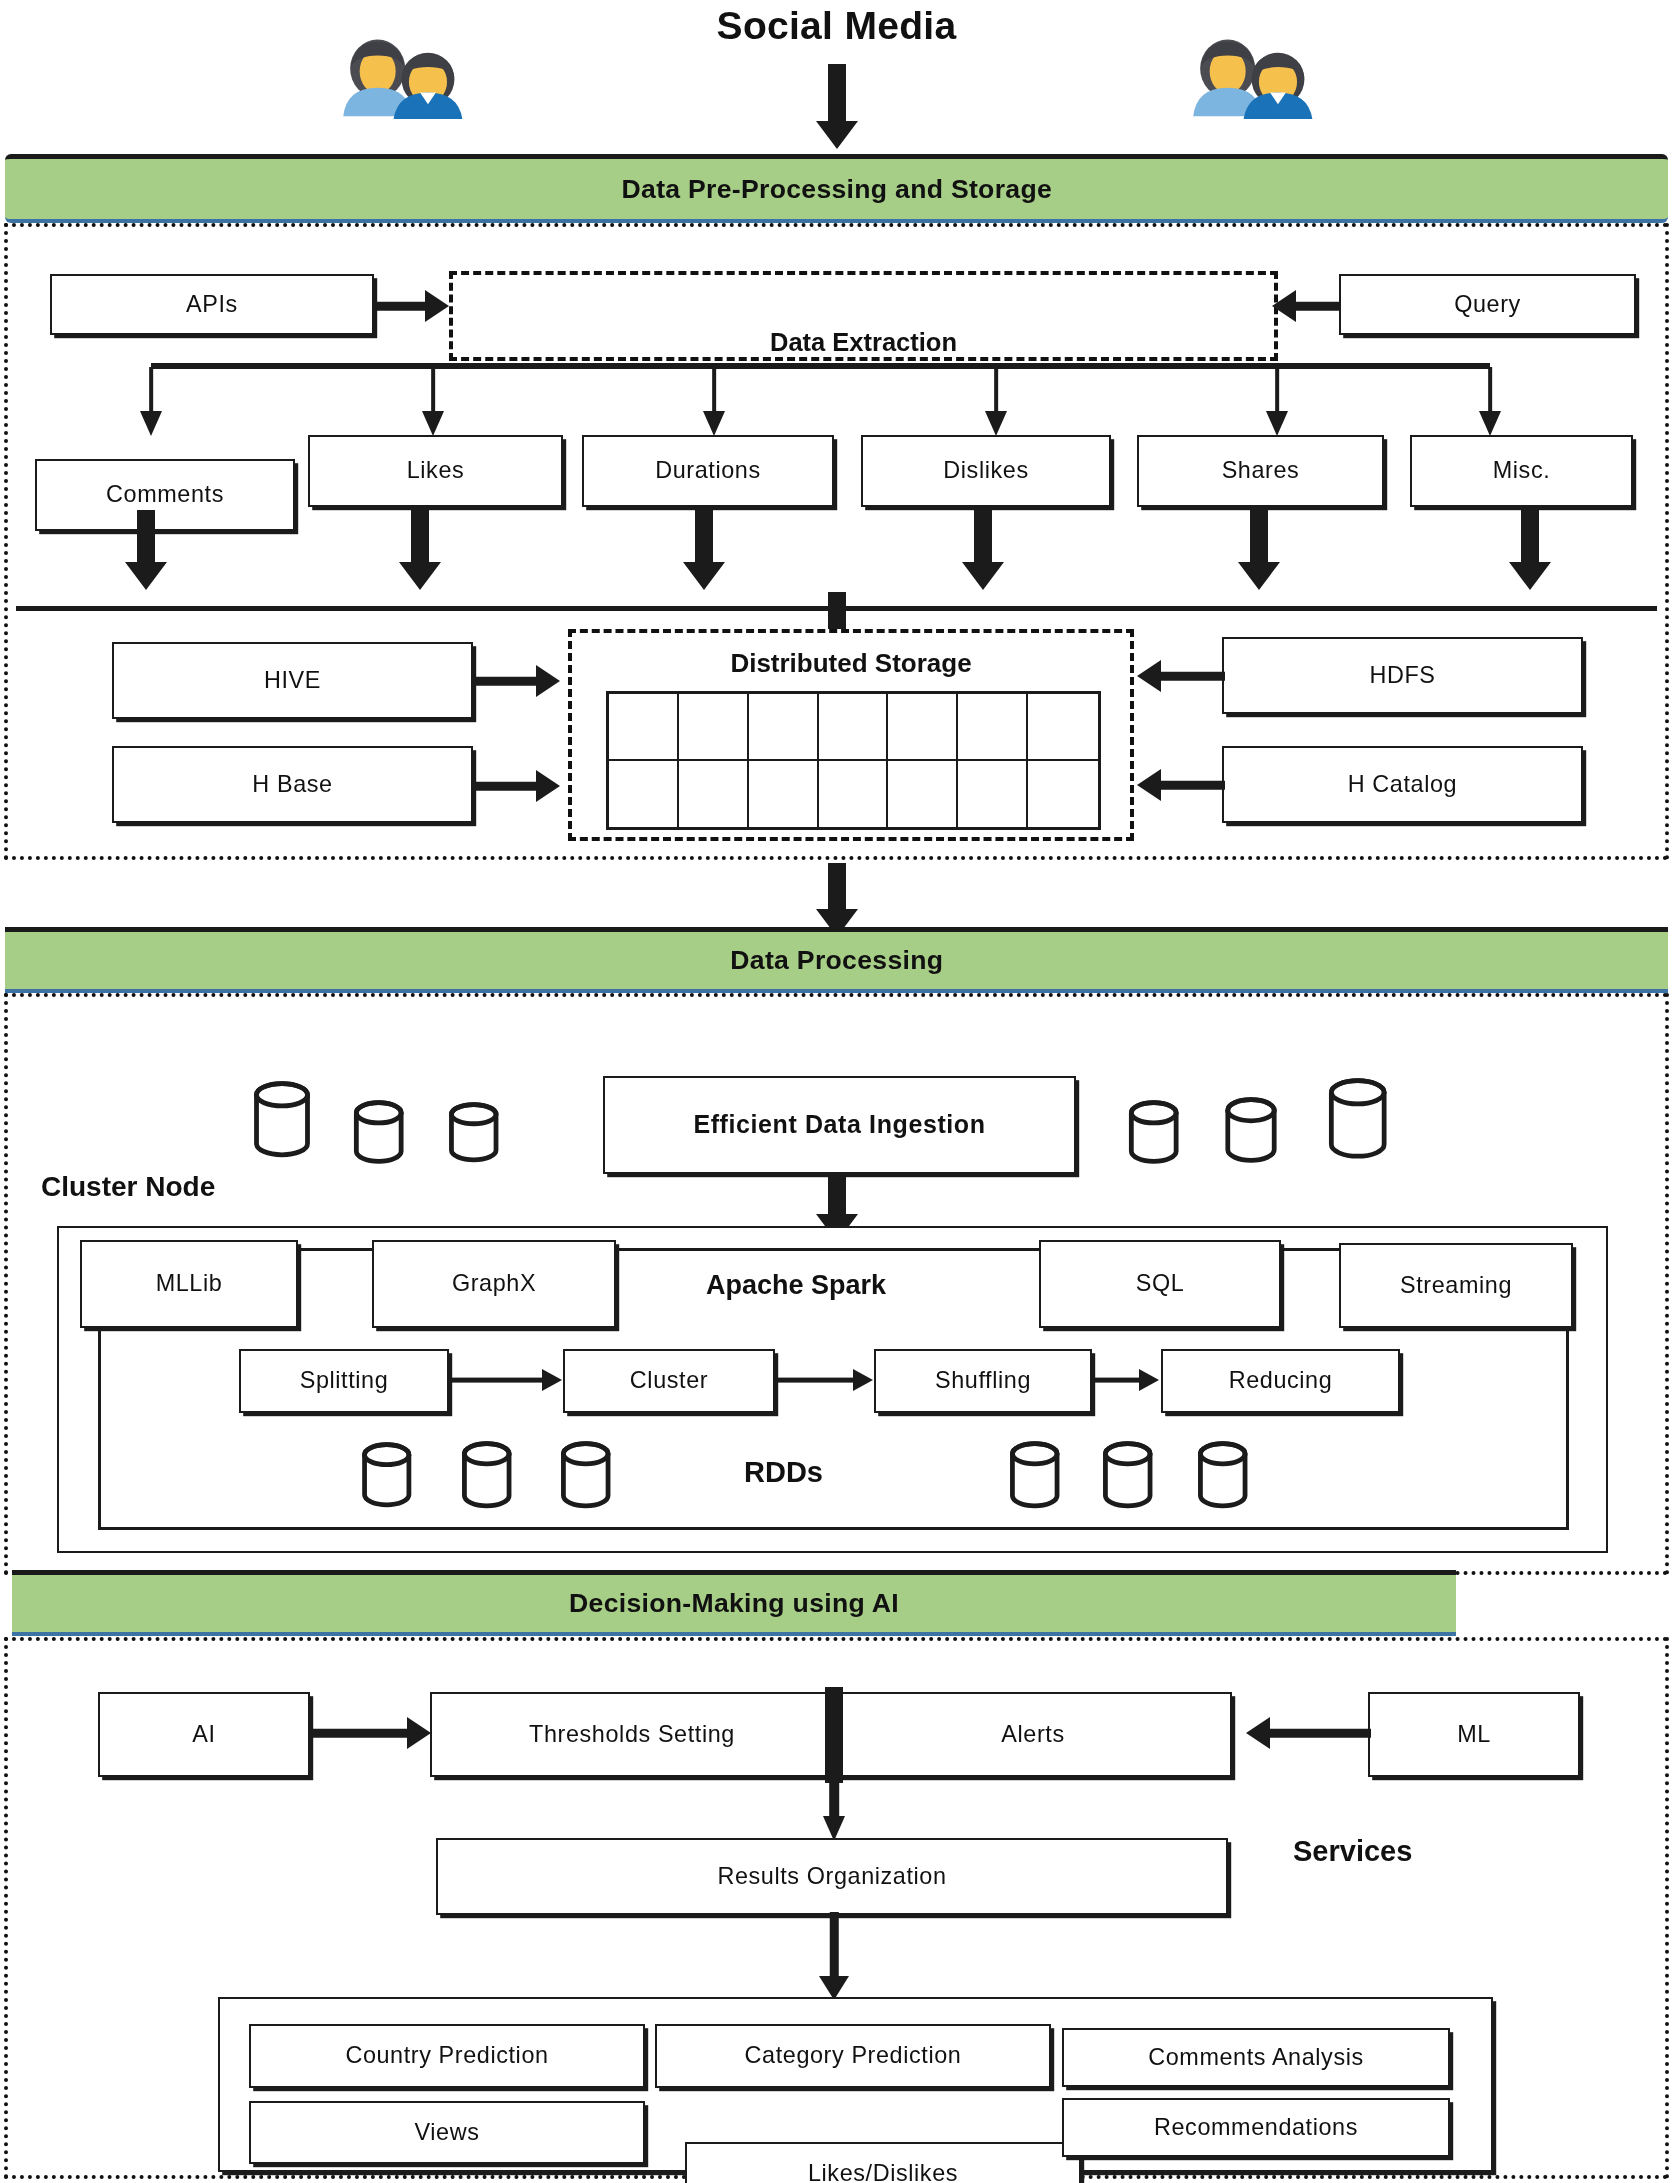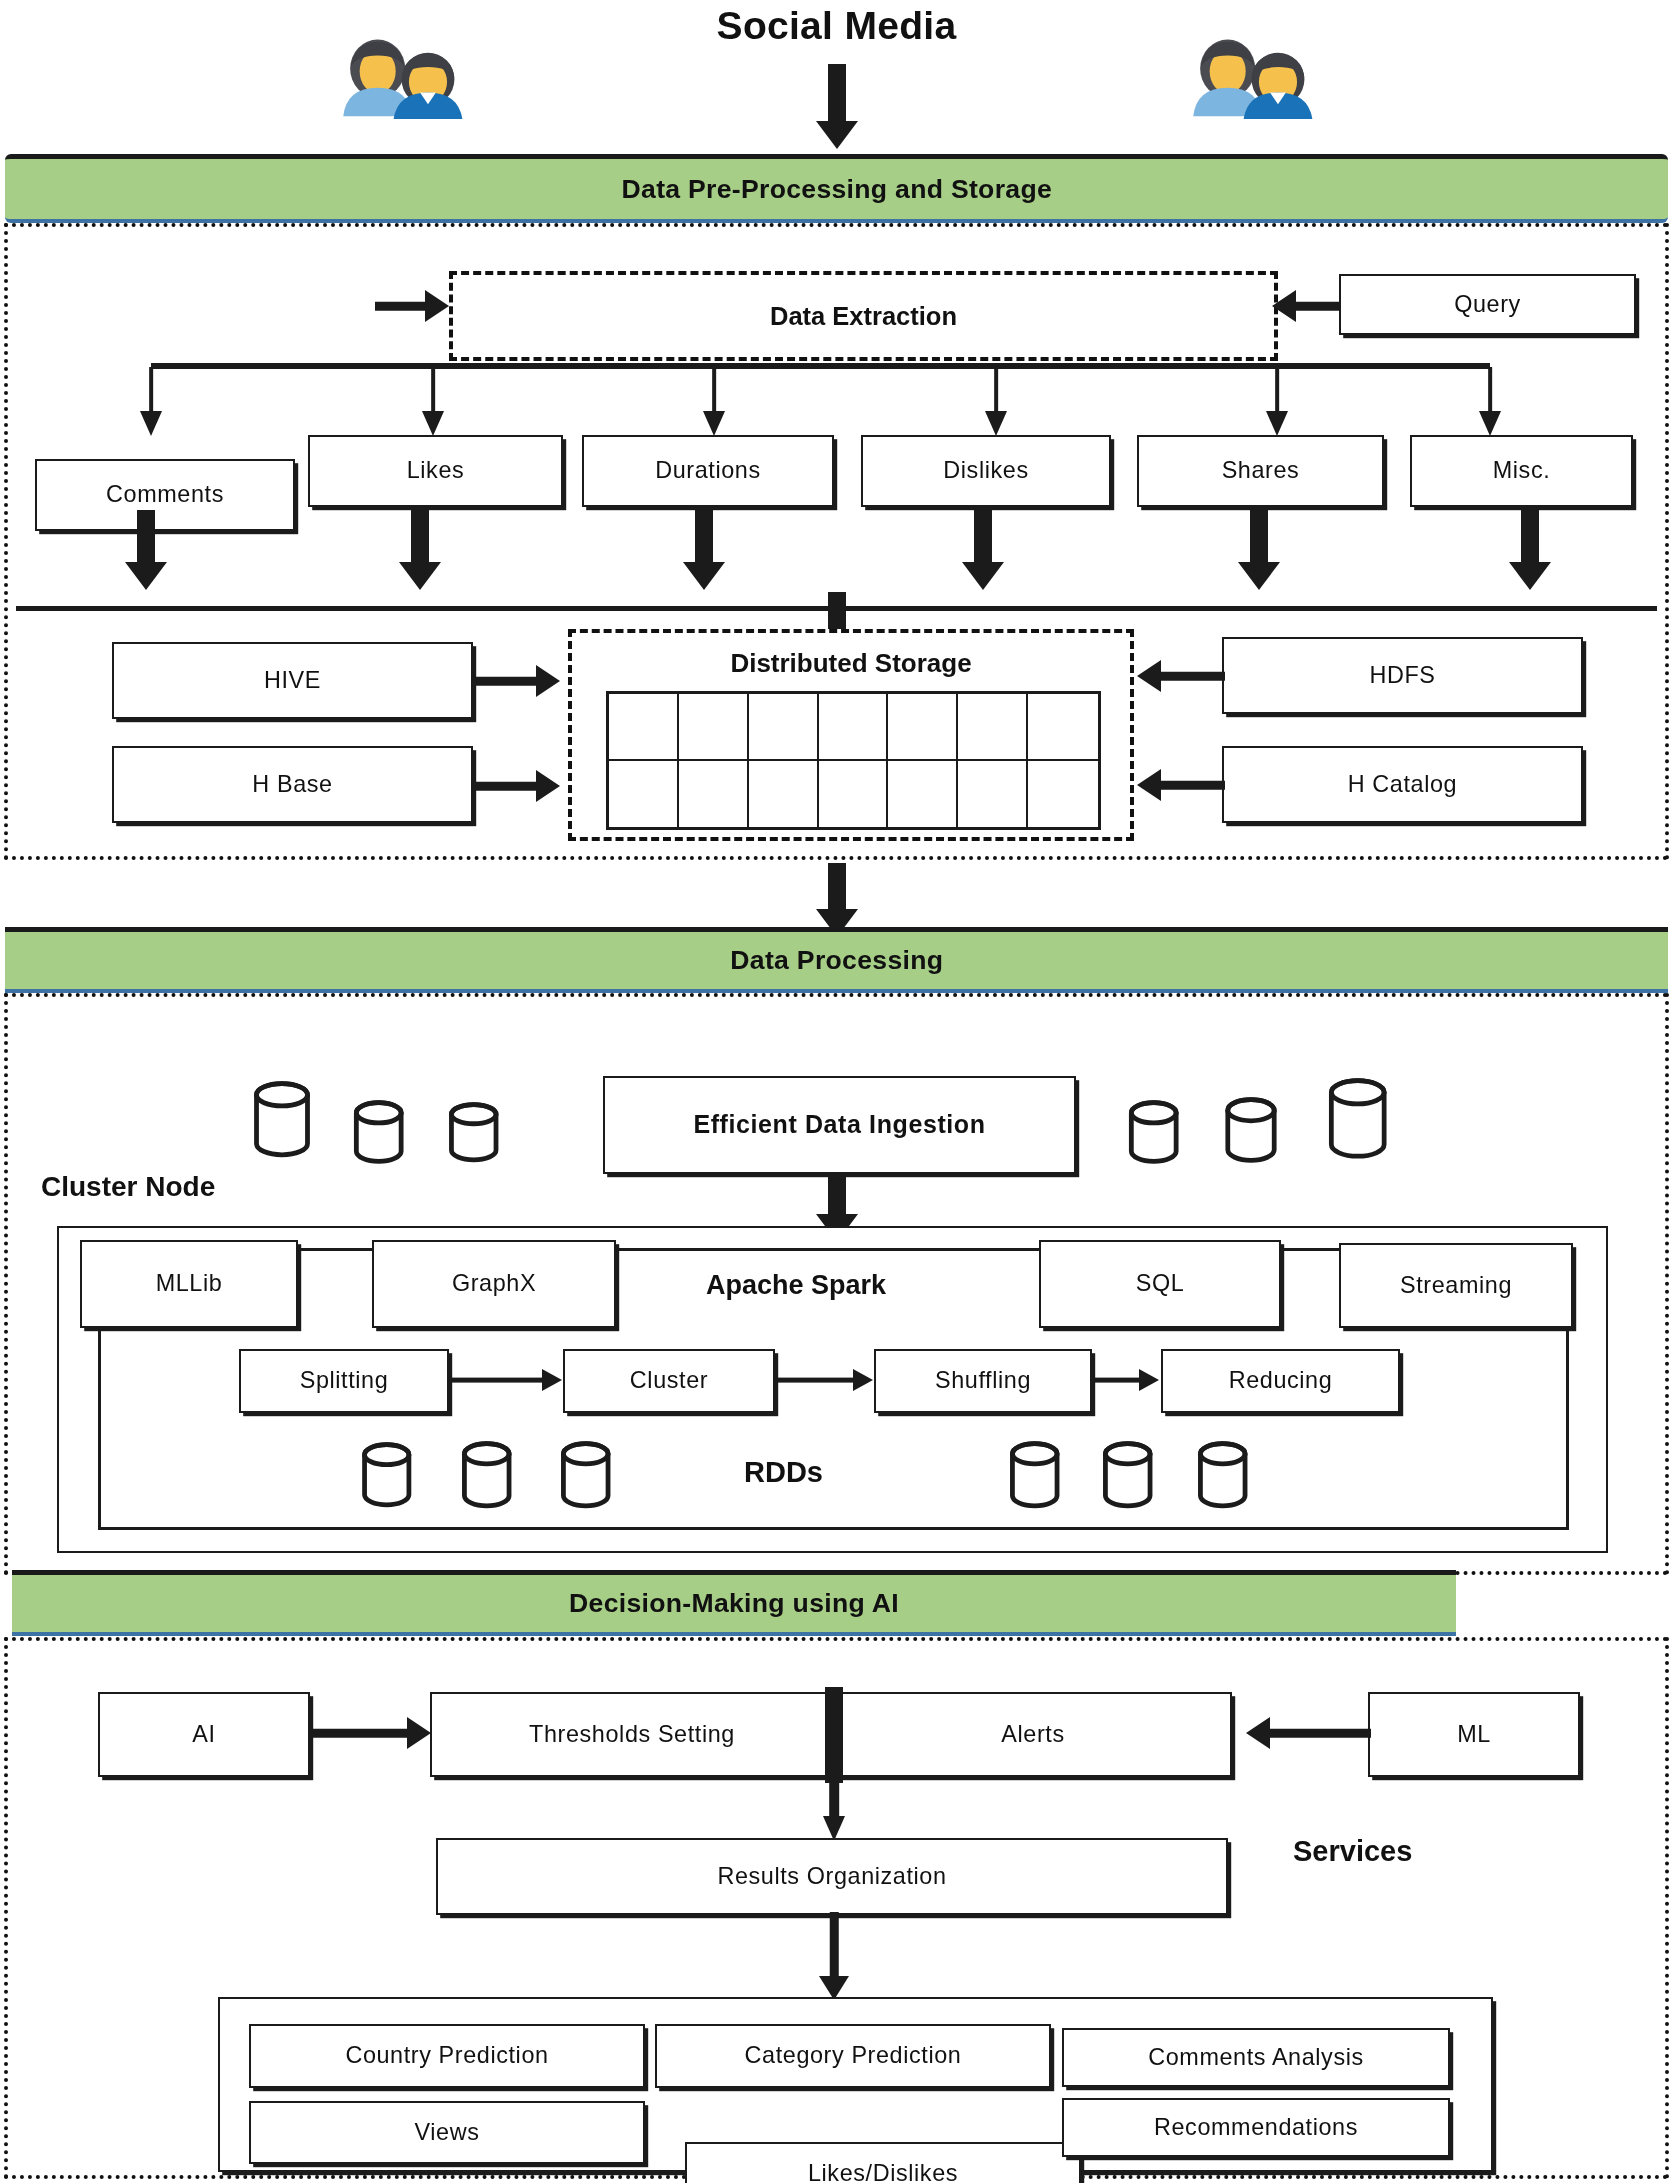--- a/index.html
+++ b/index.html
@@ -152,27 +152,30 @@
     <div class="stem" style="height:58px;"></div>
       <div class="head"></div>
   </div>
 
   <div class="abs band" style="left:5.3px;top:154px;width:1663px;height:69px;border-radius:6px;">
     <div class="band-label">Data  Pre-Processing and Storage</div>
   </div>
 
   <div class="abs dotted-panel" style="left:4.2px;top:223px;width:1665px;height:637px;"></div>
 
+  <div class="abs node" style="left:50px;top:274px;width:324px;height:61px;">
+    <span>APIs</span>
+  </div>
   <div class="arrow-right" style="left:375px;top:290px;width:74px;height:32px;">
     <div class="stem" style="width:53px;"></div>
       <div class="head"></div>
   </div>
 
   <div class="abs dotted-box" style="left:449px;top:271px;width:829px;height:90px;">
-    <div style="display:flex;align-items:center;justify-content:center;height:100%;">
+    <div style="display:flex;align-items:flex-end;justify-content:center;height:100%;">
       <span style="font-size:25.5px;font-weight:bold;color:#111;">Data Extraction</span>
     </div>
   </div>
 
   <div class="abs node" style="left:1339px;top:274px;width:297px;height:61px;">
     <span>Query</span>
   </div>
   <div class="arrow-left" style="left:1272px;top:290px;width:69px;height:32px;">
     <div class="stem" style="width:50px;"></div>
       <div class="head"></div>

